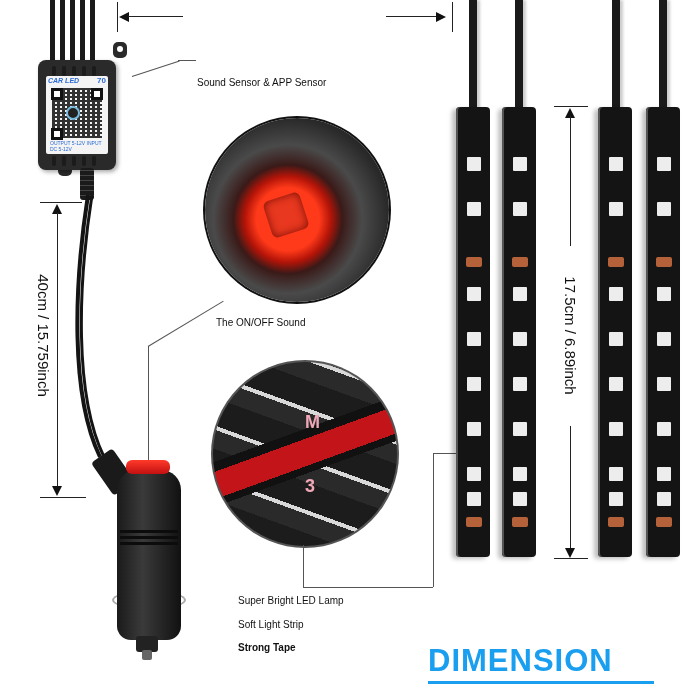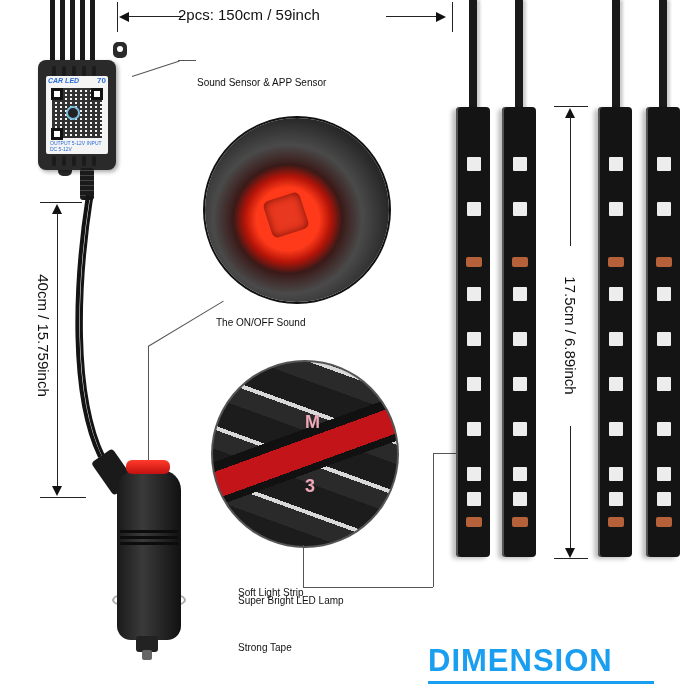--- a/index.html
+++ b/index.html
@@ -71,21 +71,20 @@
 </head>
 <body>
 
 <div class="vline" style="left:117px;top:2px;width:1px;height:30px;"></div>
 <div class="arrow-l" style="left:119px;top:12px;"></div>
 <div class="hline" style="left:128px;top:16px;width:55px;height:1px;"></div>
 <div class="hline" style="left:386px;top:16px;width:50px;height:1px;"></div>
 <div class="arrow-r" style="left:436px;top:12px;"></div>
 <div class="vline" style="left:452px;top:2px;width:1px;height:30px;"></div>
 <div class="dim-top">
-  <div>2pcs: 150cm / 59inch</div>
 </div>
 
 <div class="wire" style="left:50px;top:0;width:5px;height:62px;"></div>
 <div class="wire" style="left:60px;top:0;width:5px;height:62px;"></div>
 <div class="wire" style="left:70px;top:0;width:5px;height:62px;"></div>
 <div class="wire" style="left:80px;top:0;width:5px;height:62px;"></div>
 <div class="wire" style="left:90px;top:0;width:5px;height:62px;"></div>
 <div class="ctrl-tab" style="left:113px;top:42px;"></div>
 <div class="ctrl-tab" style="left:58px;top:160px;"></div>
 <div class="ctrl-box">
@@ -147,22 +146,22 @@
 
 <div class="circle tape-circle">
   <span class="tape-mark" style="left:92px;top:50px;">M</span>
   <span class="tape-mark" style="left:92px;top:114px;">3</span>
 </div>
 <div class="vline thin" style="left:303px;top:545px;width:1px;height:42px;"></div>
 <div class="hline thin" style="left:303px;top:587px;width:130px;height:1px;"></div>
 <div class="vline thin" style="left:433px;top:453px;width:1px;height:134px;"></div>
 <div class="hline thin" style="left:433px;top:453px;width:34px;height:1px;"></div>
 <div class="lbl" style="left:238px;top:595px;">Super Bright LED Lamp</div>
-<div class="lbl" style="left:238px;top:587px;">Soft Light Strip</div>
-<div class="lbl" style="left:238px;top:642px;">Strong Tape</div>
+<div class="lbl" style="left:238px;top:619px;">Soft Light Strip</div>
+<div class="lbl" style="left:238px;top:642px;font-weight:bold;">Strong Tape</div>
 
 <div class="led-cable" style="left:469px;"></div>
 <div class="led-cable" style="left:515px;"></div>
 <div class="led-cable" style="left:612px;"></div>
 <div class="led-cable" style="left:659px;"></div>
 
 <div class="led-bar" style="left:456px;">
   <div class="chip" style="top:50px"></div>
   <div class="chip" style="top:95px"></div>
   <div class="chip-orange" style="top:150px"></div>

